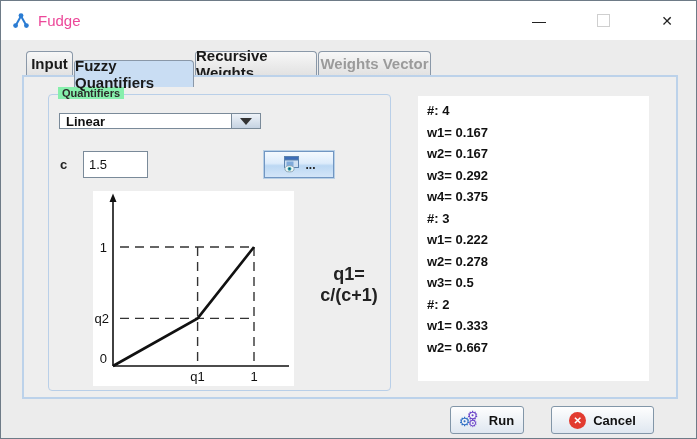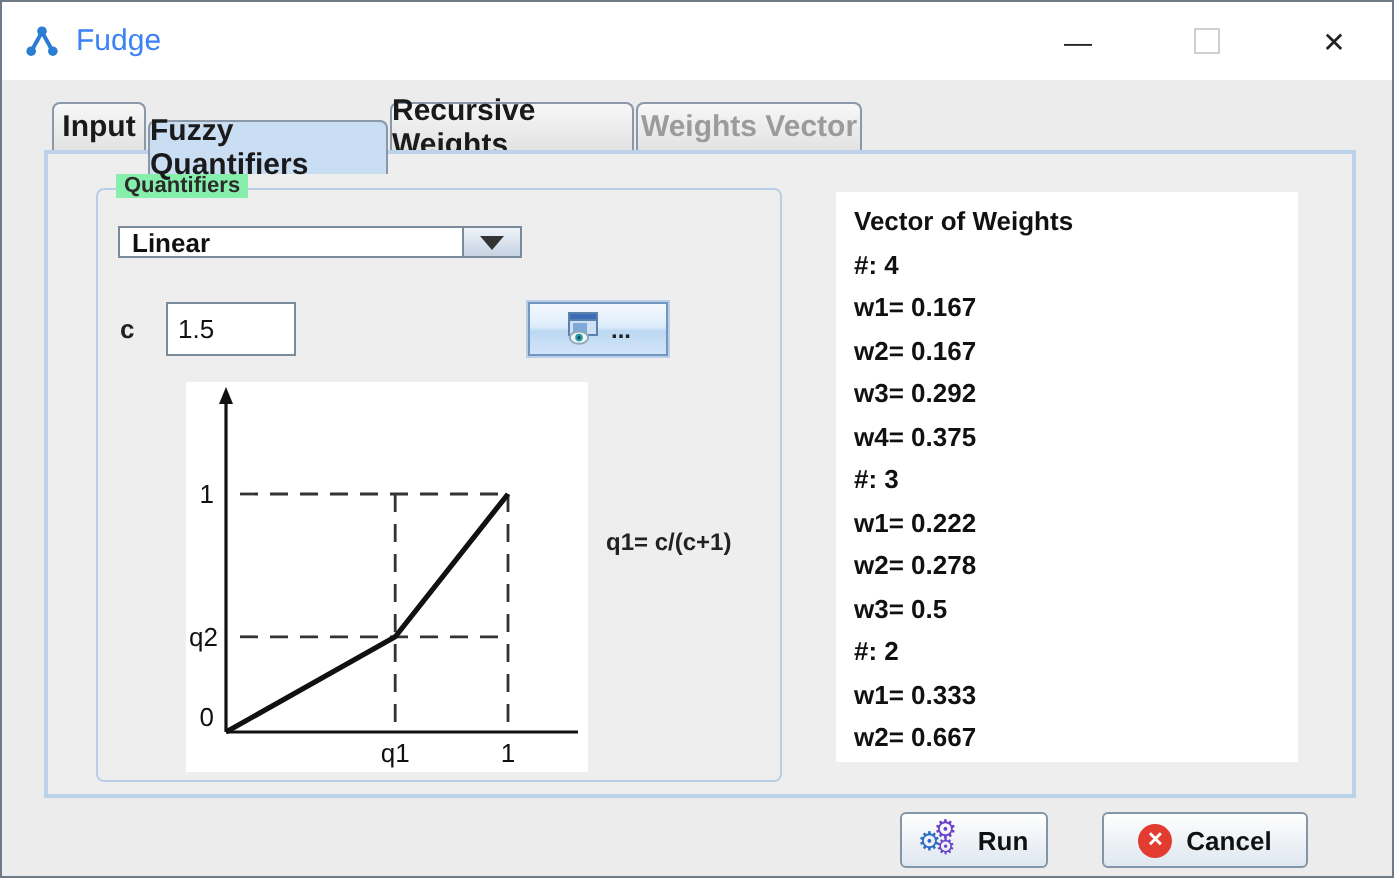--- a/index.html
+++ b/index.html
@@ -1,20 +1,20 @@
 <!DOCTYPE html>
 <html><head>
 <meta charset="utf-8">
 <style>
   html,body{margin:0;padding:0;background:#d4d4d4;font-family:"Liberation Sans",sans-serif;}
   .window{position:relative;width:697px;height:439px;background:#ececec;border:1px solid #6e7b87;box-sizing:border-box;overflow:hidden;}
   
   .titlebar{position:absolute;left:0;top:0;width:100%;height:39px;background:#ffffff;display:flex;align-items:center;}
   .app-icon{margin-left:11px;width:18px;height:18px;flex:0 0 auto;}
-  .win-title{margin-left:8px;font-size:15px;color:#3b82f6;}
+  .win-title{margin-left:8px;font-size:15px;color:#ec4899;}
   .win-controls{position:absolute;right:14px;top:0;height:39px;display:flex;align-items:center;gap:34px;}
   .win-btn{width:30px;height:30px;display:flex;align-items:center;justify-content:center;font-size:14px;color:#222;cursor:default;}
   .maxi-box{width:11px;height:11px;border:1px solid #cfcfcf;}
   
   .tab{position:absolute;top:50px;height:24px;box-sizing:border-box;border:1px solid #8a98a8;border-bottom:none;border-radius:4px 4px 0 0;background:linear-gradient(#f7f7f7,#e2e2e2);display:flex;align-items:center;justify-content:center;font-size:15px;font-weight:bold;color:#1a1a1a;}
   .tab.selected{top:47px;height:27px;background:#c9ddf3;z-index:3;}
   .tab.disabled{color:#9b9b9b;}
   .tab-1{left:25px;width:47px;}
   .tab-2{left:73px;width:120px;margin-top:12px;}
   .tab-3{left:194px;width:122px;}
@@ -32,21 +32,21 @@
   
   .c-label{position:absolute;left:59px;top:156px;font-size:13px;font-weight:bold;color:#222;}
   .c-input{position:absolute;left:82px;top:150px;width:65px;height:27px;box-sizing:border-box;border:1px solid #7a8a99;padding:0 0 0 5px;font-family:"Liberation Sans",sans-serif;font-size:13px;color:#111;background:#fff;}
   
   .preview-btn{position:absolute;left:263px;top:150px;width:70px;height:27px;box-sizing:border-box;border:1px solid #7196c2;outline:1px solid #b8cfe5;background:linear-gradient(#f4f9fe 0%,#ddecfb 45%,#bcd8f3 55%,#d3e5f8 100%);display:flex;align-items:center;justify-content:center;gap:3px;cursor:default;}
   .preview-btn .dots{font-size:12px;font-weight:bold;color:#222;line-height:10px;}
   
   .graph{position:absolute;left:92px;top:190px;width:201px;height:195px;background:#ffffff;}
   .graph svg text{font-family:"Liberation Sans",sans-serif;font-size:13px;fill:#111;}
   
-  .formula{position:absolute;left:302px;width:92px;font-size:12px;font-weight:bold;color:#222;}
+  .formula{position:absolute;left:302px;width:92px;font-size:18px;font-weight:bold;color:#222;text-align:center;}
   .formula.f1{top:263px;}
   .formula.f2{top:298px;}
   
   .weights{position:absolute;left:417px;top:95px;width:231px;height:285px;box-sizing:border-box;background:#ffffff;padding:4px 0 0 9px;overflow:hidden;}
   .weights div{font-size:13px;font-weight:bold;color:#111;line-height:21.5px;white-space:pre;}
   
   .action-btn{position:absolute;top:405px;height:28px;box-sizing:border-box;border:1px solid #8296a8;border-radius:3px;background:linear-gradient(#fefefe,#dfe7f0);display:flex;align-items:center;justify-content:center;gap:7px;font-size:13px;font-weight:bold;color:#111;cursor:default;}
   .run-btn{left:449px;width:74px;}
   .cancel-btn{left:550px;width:103px;}
   .gears{position:relative;width:22px;height:20px;flex:0 0 auto;}
@@ -129,21 +129,20 @@
       <text id="ylab-q2" text-anchor="end" x="16" y="131.9">q2</text>
       <text id="ylab-zero" text-anchor="end" x="14" y="172">0</text>
       <text id="xlab-q1" text-anchor="middle" x="104.6" y="190">q1</text>
       <text id="xlab-one" text-anchor="middle" x="161" y="190">1</text>
     </svg>
   </div>
 
   <div class="formula f1">q1= c/(c+1)</div>
 
   <div class="weights">
-    <div>Vector of Weights</div>
     <div>#: 4</div>
     <div>w1= 0.167</div>
     <div>w2= 0.167</div>
     <div>w3= 0.292</div>
     <div>w4= 0.375</div>
     <div>#: 3</div>
     <div>w1= 0.222</div>
     <div>w2= 0.278</div>
     <div>w3= 0.5</div>
     <div>#: 2</div>

